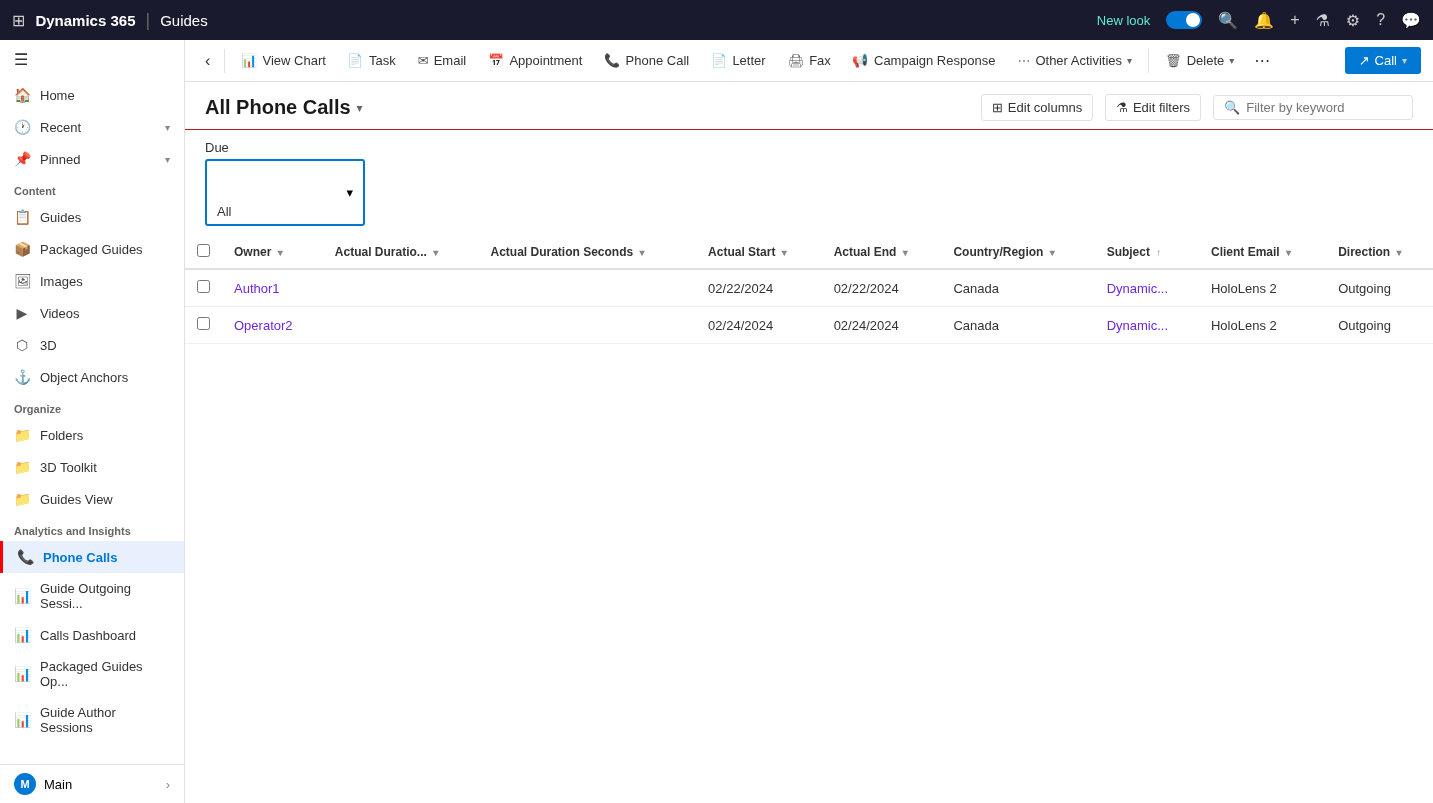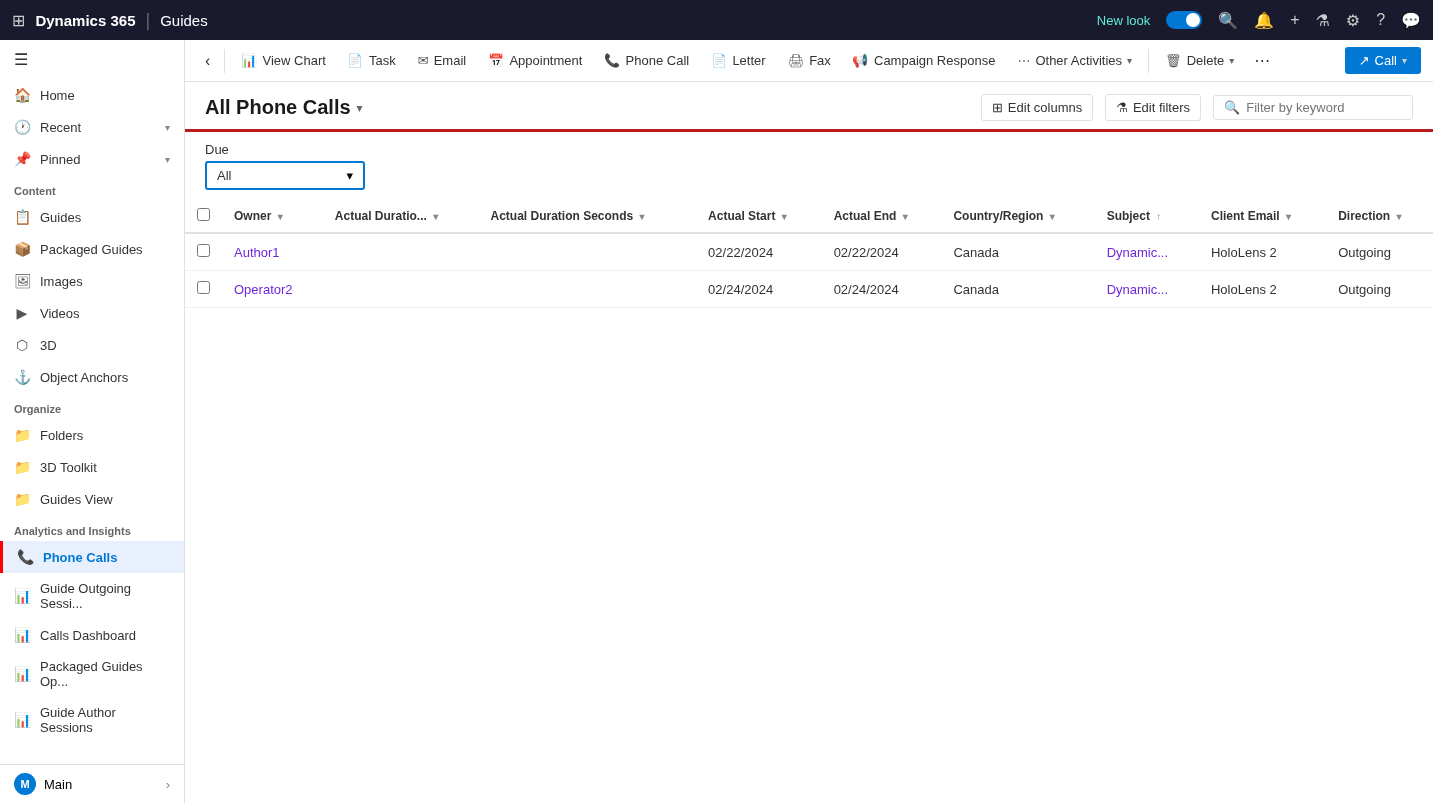--- a/index.html
+++ b/index.html
@@ -83,21 +83,21 @@
       padding: 6px 14px; background: #0078d4; color: white;
       border: none; border-radius: 3px; cursor: pointer; font-size: 13px; margin-left: auto;
     }
     .back-btn { padding: 5px 8px; border: none; background: transparent; cursor: pointer; color: #333; font-size: 16px; }
     .more-btn { padding: 5px 8px; border: none; background: transparent; cursor: pointer; color: #333; font-size: 16px; }
     .dropdown-arrow { font-size: 10px; color: #666; }
 
     
     .page-header {
       display: flex; align-items: center; justify-content: space-between;
-      padding: 12px 20px 8px; border-bottom: 3px solid #b91c1c; flex-shrink: 0;
+      padding: 12px 20px 8px; border-bottom: 1px solid #b91c1c; flex-shrink: 0;
     }
     .page-title-row { display: flex; align-items: center; gap: 6px; }
     .page-title { font-size: 20px; font-weight: 600; color: #1a1a1a; }
     .page-title-chevron { font-size: 12px; color: #666; cursor: pointer; }
     .page-header-actions { display: flex; align-items: center; gap: 12px; }
     .edit-btn {
       display: flex; align-items: center; gap: 5px;
       padding: 5px 10px; border: 1px solid #e0e0e0; background: #fff;
       cursor: pointer; border-radius: 3px; font-size: 13px; color: #333;
     }
@@ -109,21 +109,21 @@
     .filter-input input { border: none; outline: none; font-size: 13px; width: 100%; background: transparent; color: #999; }
 
     
     .due-filter-row { padding: 10px 20px; flex-shrink: 0; }
     .due-label { font-size: 13px; color: #333; margin-bottom: 4px; }
     .due-select {
       display: flex; align-items: center; gap: 6px;
       border: 2px solid #0078d4; border-radius: 3px; padding: 5px 10px;
       width: 160px; cursor: pointer; background: #fff; justify-content: space-between;
     }
-    .due-select-text { font-size: 13px; color: #333; }
+    .due-select-text { font-size: 13px; color: #333; margin-top: 38px; }
 
     
     .table-container { flex: 1; overflow-y: auto; overflow-x: auto; }
     table { width: 100%; border-collapse: collapse; }
     thead tr { border-bottom: 2px solid #e0e0e0; }
     th {
       padding: 8px 12px; text-align: left; font-size: 12px; font-weight: 600;
       color: #333; white-space: nowrap; background: #fff;
       position: sticky; top: 0;
     }

